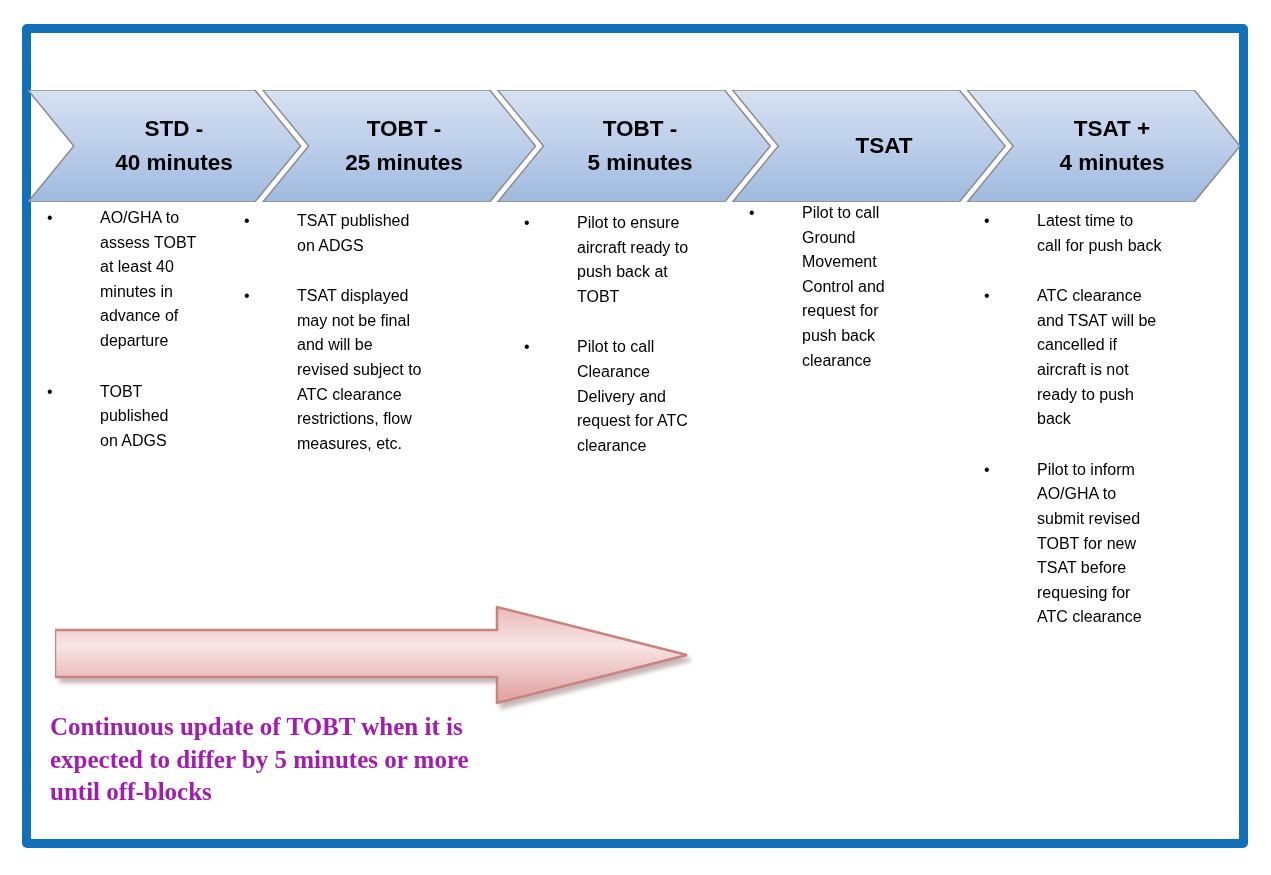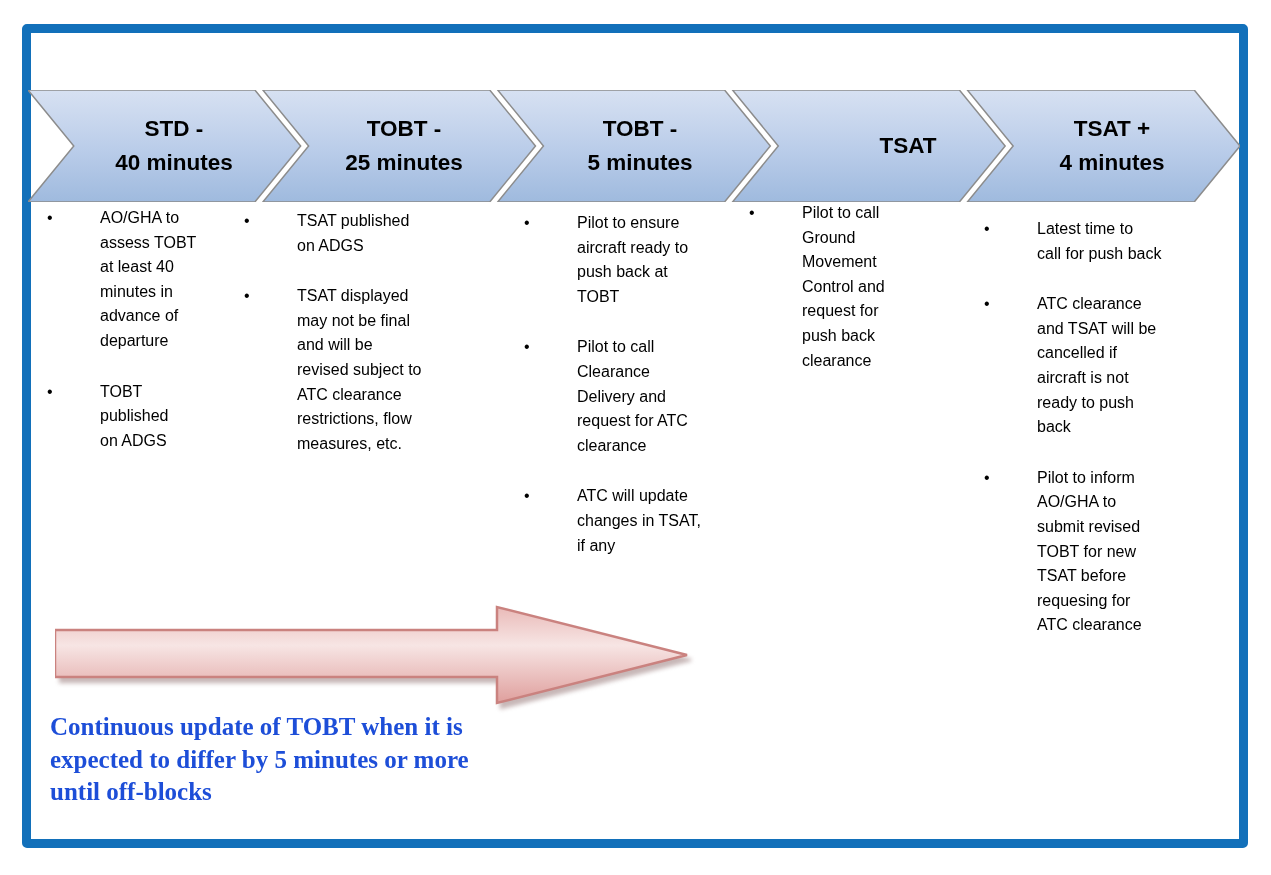--- a/index.html
+++ b/index.html
@@ -23,21 +23,21 @@
   .bullet-item .dot{width:13px;flex:0 0 13px;font-size:16px;line-height:24.6px;color:#000;}
   .bullet-item .dot::before{content:"\2022";}
   .bullet-item .bt{
     font-size:16px;line-height:24.6px;color:#000;white-space:pre-line;margin-left:40px;
   }
   .fwd-arrow{position:absolute;left:55px;top:605px;
     filter:drop-shadow(4px 5px 2px rgba(130,95,95,0.45));}
   .footer-note{
     position:absolute;left:50px;top:711px;width:505px;
     font-family:"Liberation Serif",serif;font-weight:bold;font-size:25px;
-    line-height:32.5px;color:#1d4ed8;white-space:pre-line;
+    line-height:32.5px;color:#a21caf;white-space:pre-line;
   }
 </style>
 </head>
 <body>
 
 <div class="frame"></div>
 
 <svg class="chevron-band" viewBox="0 0 1218 112" preserveAspectRatio="none">
   <defs>
     <linearGradient id="chevGrad" x1="0" y1="0" x2="0" y2="1">
@@ -52,21 +52,21 @@
   <path fill="url(#chevGrad)" stroke="#8c8c8c" stroke-width="1.5" d="M708,0 L936,0 L982,56 L936,112 L708,112 L754,56 Z"></path>
   <path fill="url(#chevGrad)" stroke="#8c8c8c" stroke-width="1.5" d="M944,0 L1172,0 L1218,56 L1172,112 L944,112 L990,56 Z"></path>
 </svg>
 
 <div class="stage-label" style="left:64px">STD -
 40 minutes</div>
 <div class="stage-label" style="left:294px">TOBT -
 25 minutes</div>
 <div class="stage-label" style="left:530px">TOBT -
 5 minutes</div>
-<div class="stage-label" style="left:798px">TSAT</div>
+<div class="stage-label" style="left:774px">TSAT</div>
 <div class="stage-label" style="left:1002px">TSAT +
 4 minutes</div>
 
 <div class="stage-col" style="left:47px;top:206px;width:205px">
   <div class="bullet-item">
     <span class="dot"></span>
     <div class="bt">AO/GHA to
 assess TOBT
 at least 40
 minutes in
@@ -108,42 +108,36 @@
 TOBT</div>
   </div>
   <div class="bullet-item">
     <span class="dot"></span>
     <div class="bt">Pilot to call
 Clearance
 Delivery and
 request for ATC
 clearance</div>
   </div>
-  <div class="bullet-item">
-    <span class="dot"></span>
-    <div class="bt">ATC will update
-changes in TSAT,
-if any</div>
-  </div>
 </div>
 
 <div class="stage-col" style="left:749px;top:201px;width:175px">
   <div class="bullet-item">
     <span class="dot"></span>
     <div class="bt">Pilot to call
 Ground
 Movement
 Control and
 request for
 push back
 clearance</div>
   </div>
 </div>
 
-<div class="stage-col" style="left:984px;top:217px;width:205px">
+<div class="stage-col" style="left:984px;top:209px;width:205px">
   <div class="bullet-item">
     <span class="dot"></span>
     <div class="bt">Latest time to
 call for push back</div>
   </div>
   <div class="bullet-item">
     <span class="dot"></span>
     <div class="bt">ATC clearance
 and TSAT will be
 cancelled if

